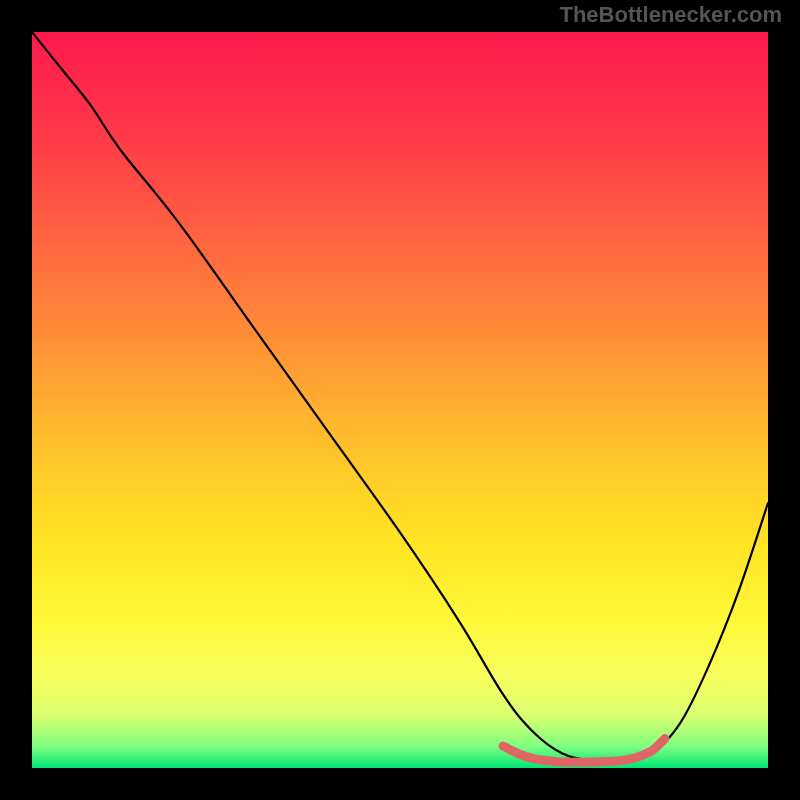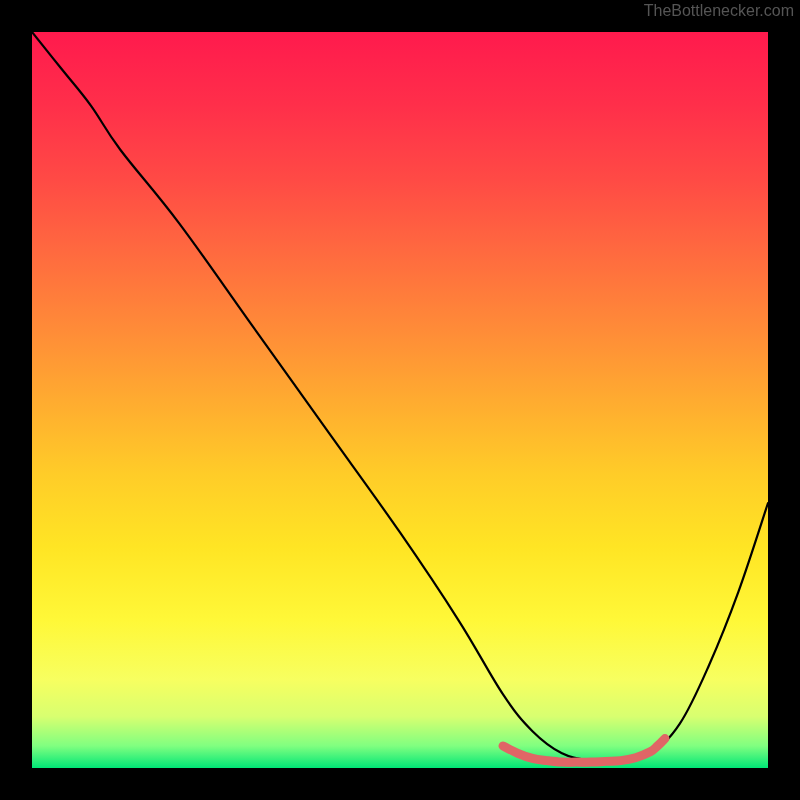--- a/index.html
+++ b/index.html
@@ -7,24 +7,24 @@
     padding: 0;
     width: 800px;
     height: 800px;
     background: #000000;
     font-family: Arial, sans-serif;
     position: relative;
   }
   .attribution {
     position: absolute;
     top: 2px;
-    right: 6px;
+    right: 18px;
     color: #555555;
-    font-size: 16px;
-    font-weight: normal;
+    font-size: 22px;
+    font-weight: bold;
     z-index: 10;
   }
   .plot-area {
     position: absolute;
     top: 32px;
     left: 32px;
     width: 736px;
     height: 736px;
   }
   .gradient-bg {

